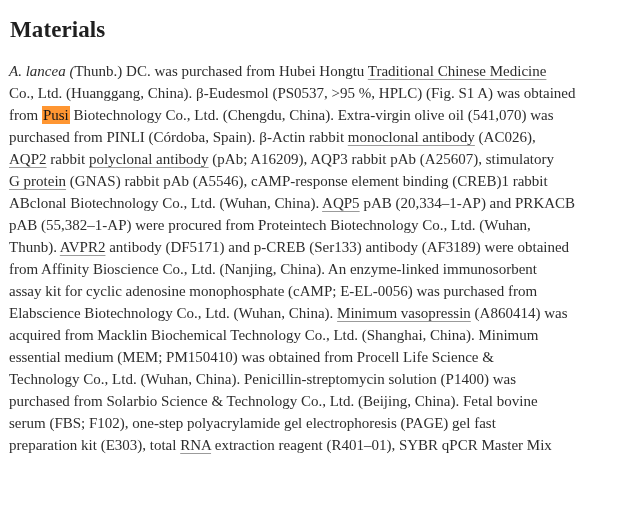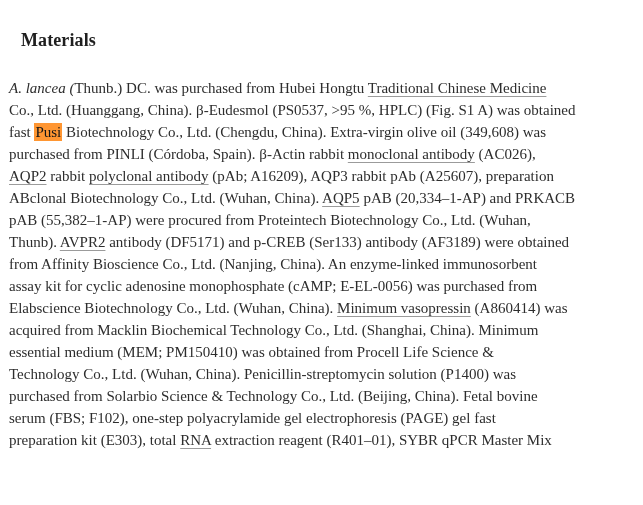--- a/index.html
+++ b/index.html
@@ -14,29 +14,29 @@
     font-family: "Liberation Serif", "DejaVu Serif", serif;
   }
   .page {
     padding: 17px 10px 0 9px;
     box-sizing: border-box;
     width: 643px;
     height: 505px;
     overflow: hidden;
   }
   .section-heading {
-    font-size: 18px;
+    font-size: 23px;
     line-height: 23px;
     font-weight: 600;
     letter-spacing: 0.1px;
     color: var(--heading-color, #1f1f1f);
-    margin: 12px;
+    margin: 1px;
   }
   .paragraph {
-    margin-top: 25px;
+    margin-top: 19px;
   }
   .line {
     height: 22px;
     line-height: 22px;
     font-size: 15px;
     color: var(--text-color, #2d2d2d);
     white-space: pre;
     overflow: visible;
   }
   .run-italic {
@@ -56,23 +56,24 @@
   }
 </style>
 </head>
 <body>
 
 <div class="page">
   <h2 class="section-heading">Materials</h2>
   <div class="paragraph">
       <div class="line"><span class="run-italic">A. lancea (</span><span>Thunb.) DC. was purchased from Hubei Hongtu </span><span class="run-underline">Traditional Chinese Medicine</span></div>
       <div class="line"><span>Co., Ltd. (Huanggang, China). β-Eudesmol (PS0537, &gt;95 %, HPLC) (Fig. S1 A) was obtained</span></div>
-      <div class="line"><span>fast </span><span class="run-highlight">Pusi</span><span> Biotechnology Co., Ltd. (Chengdu, China). Extra-virgin olive oil (349,608) was</span></div>
+      <div class="line"><span>from </span><span class="run-highlight">Pusi</span><span> Biotechnology Co., Ltd. (Chengdu, China). Extra-virgin olive oil (541,070) was</span></div>
       <div class="line"><span>purchased from PINLI (Córdoba, Spain). β-Actin rabbit </span><span class="run-underline">monoclonal antibody</span><span> (AC026),</span></div>
-      <div class="line"><span class="run-underline">AQP2</span><span> rabbit </span><span class="run-underline">polyclonal antibody</span><span> (pAb; A16209), AQP3 rabbit pAb (A25607), preparation</span></div>
+      <div class="line"><span class="run-underline">AQP2</span><span> rabbit </span><span class="run-underline">polyclonal antibody</span><span> (pAb; A16209), AQP3 rabbit pAb (A25607), stimulatory</span></div>
+      <div class="line"><span class="run-underline">G protein</span><span> (GNAS) rabbit pAb (A5546), cAMP-response element binding (CREB)1 rabbit</span></div>
       <div class="line"><span>ABclonal Biotechnology Co., Ltd. (Wuhan, China). </span><span class="run-underline">AQP5</span><span> pAB (20,334–1-AP) and PRKACB</span></div>
       <div class="line"><span>pAB (55,382–1-AP) were procured from Proteintech Biotechnology Co., Ltd. (Wuhan,</span></div>
       <div class="line"><span>Thunb). </span><span class="run-underline">AVPR2</span><span> antibody (DF5171) and p-CREB (Ser133) antibody (AF3189) were obtained</span></div>
       <div class="line"><span>from Affinity Bioscience Co., Ltd. (Nanjing, China). An enzyme-linked immunosorbent</span></div>
       <div class="line"><span>assay kit for cyclic adenosine monophosphate (cAMP; E-EL-0056) was purchased from</span></div>
       <div class="line"><span>Elabscience Biotechnology Co., Ltd. (Wuhan, China). </span><span class="run-underline">Minimum vasopressin</span><span> (A860414) was</span></div>
       <div class="line"><span>acquired from Macklin Biochemical Technology Co., Ltd. (Shanghai, China). Minimum</span></div>
       <div class="line"><span>essential medium (MEM; PM150410) was obtained from Procell Life Science &amp;</span></div>
       <div class="line"><span>Technology Co., Ltd. (Wuhan, China). Penicillin-streptomycin solution (P1400) was</span></div>
       <div class="line"><span>purchased from Solarbio Science &amp; Technology Co., Ltd. (Beijing, China). Fetal bovine</span></div>

